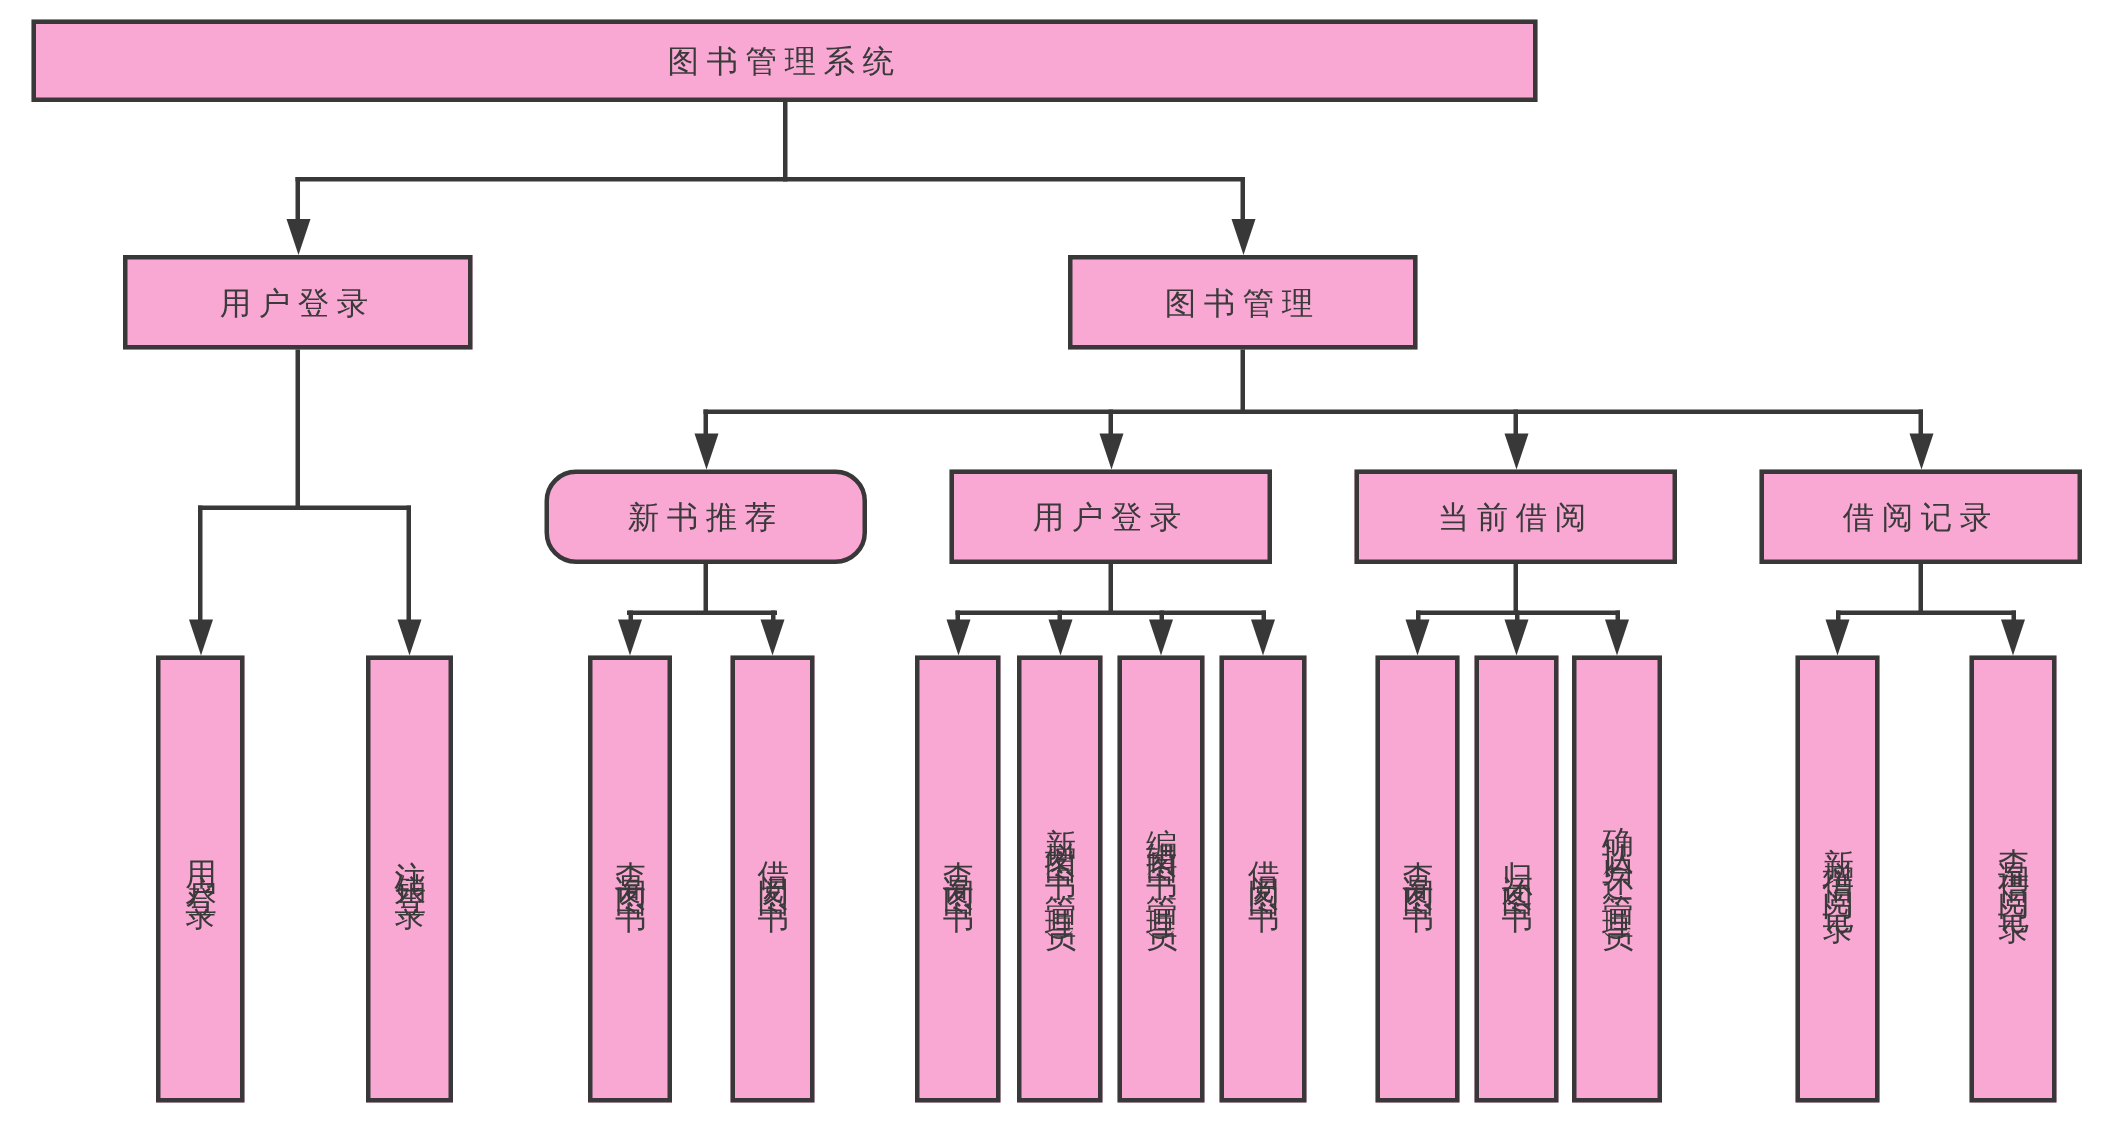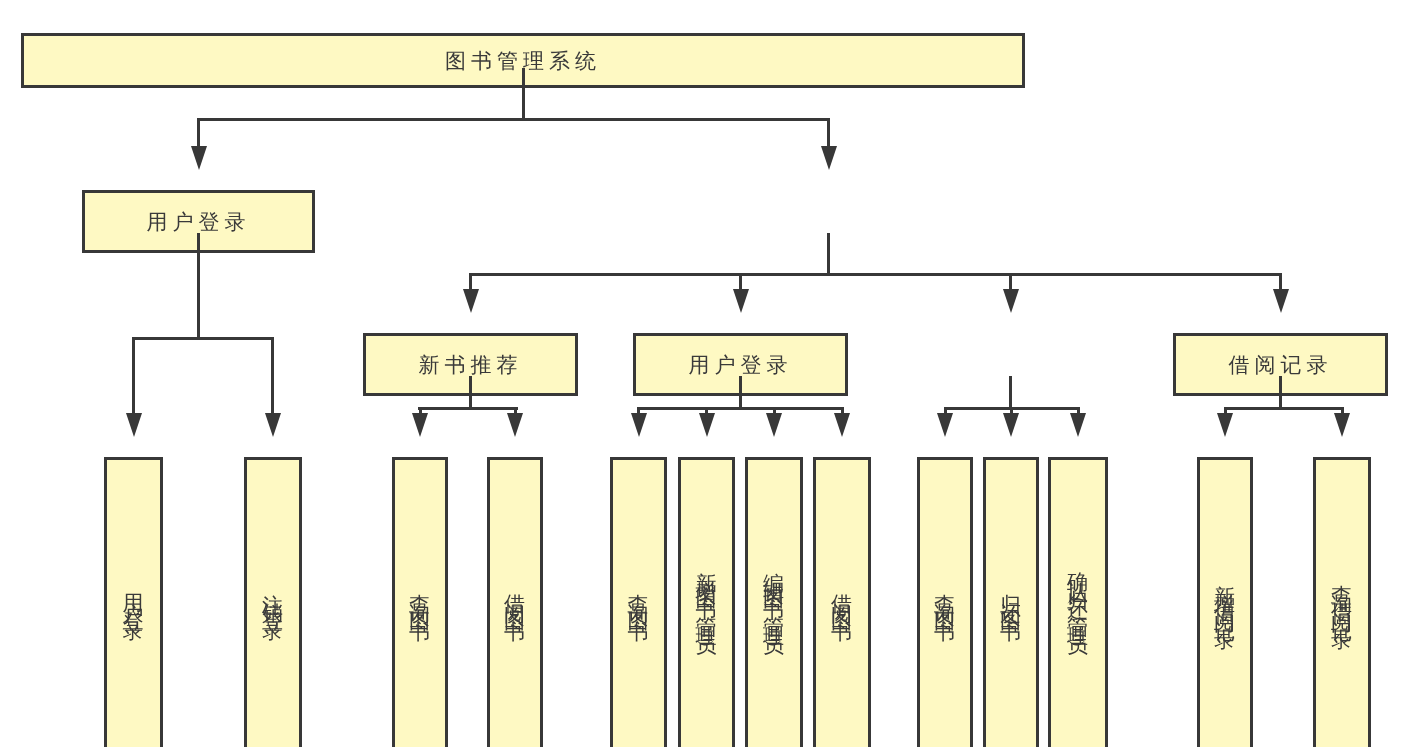--- a/index.html
+++ b/index.html
@@ -3,23 +3,23 @@
 <meta charset="utf-8">
 <style>
   * { margin:0; padding:0; box-sizing:border-box; }
   html,body { background:#fff; }
   body { font-family:"Liberation Sans", "DejaVu Sans", sans-serif; }
   .stage {
     position:relative; width:1405px; height:747px;
     background:var(--background,#ffffff); overflow:hidden;
   }
   .node {
-    position:absolute; border:3px solid var(--line,#383838); background:#fef9c3;
+    position:absolute; border:3px solid var(--line,#383838); background:#f9a8d4;
     display:flex; align-items:center; justify-content:center;
-    color:var(--text,#3a3a3a); font-size:21px;margin-top:20px;
+    color:var(--text,#3a3a3a); font-size:21px;
   }
   .node.h span { letter-spacing:5px; white-space:nowrap; }
   .node.v { padding-bottom:22px; }
   .node.v span {
     writing-mode:vertical-rl; text-orientation:mixed;
     letter-spacing:9px; line-height:1;
   }
   .line { position:absolute; background:var(--line,#383838); }
   .arrow {
     position:absolute; width:0; height:0;
@@ -37,26 +37,32 @@
 
 <div class="stage">
 
   <div class="node h" style="left:21px; top:13px; width:1004px; height:55px;">
     <span>图书管理系统</span>
   </div>
 
   <div class="node h" style="left:82px; top:170px; width:233px; height:63px;">
     <span>用户登录</span>
   </div>
+  <div class="node h" style="left:712px; top:170px; width:233px; height:63px;">
+    <span>图书管理</span>
+  </div>
 
-  <div class="node h" style="left:363px; top:313px; width:215px; height:63px;">
+  <div class="node h" style="left:363px; top:313px; width:215px; height:63px;border-radius:21px;">
     <span>新书推荐</span>
   </div>
   <div class="node h" style="left:633px; top:313px; width:215px; height:63px;">
     <span>用户登录</span>
+  </div>
+  <div class="node h" style="left:903px; top:313px; width:215px; height:63px;">
+    <span>当前借阅</span>
   </div>
   <div class="node h" style="left:1173px; top:313px; width:215px; height:63px;">
     <span>借阅记录</span>
   </div>
 
   <div class="node v" style="left:104px; top:437px; width:59px; height:298px;">
     <span>用户登录</span>
   </div>
   <div class="node v" style="left:244px; top:437px; width:58px; height:298px;">
     <span>注销登录</span>

